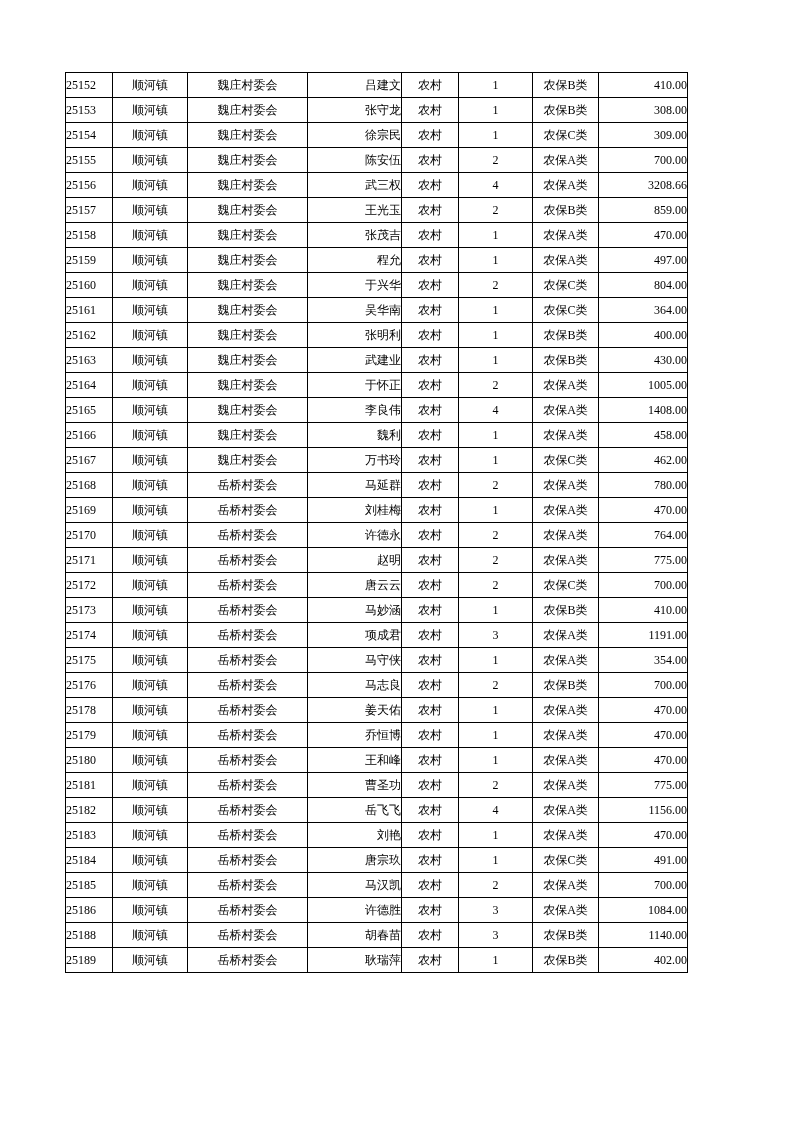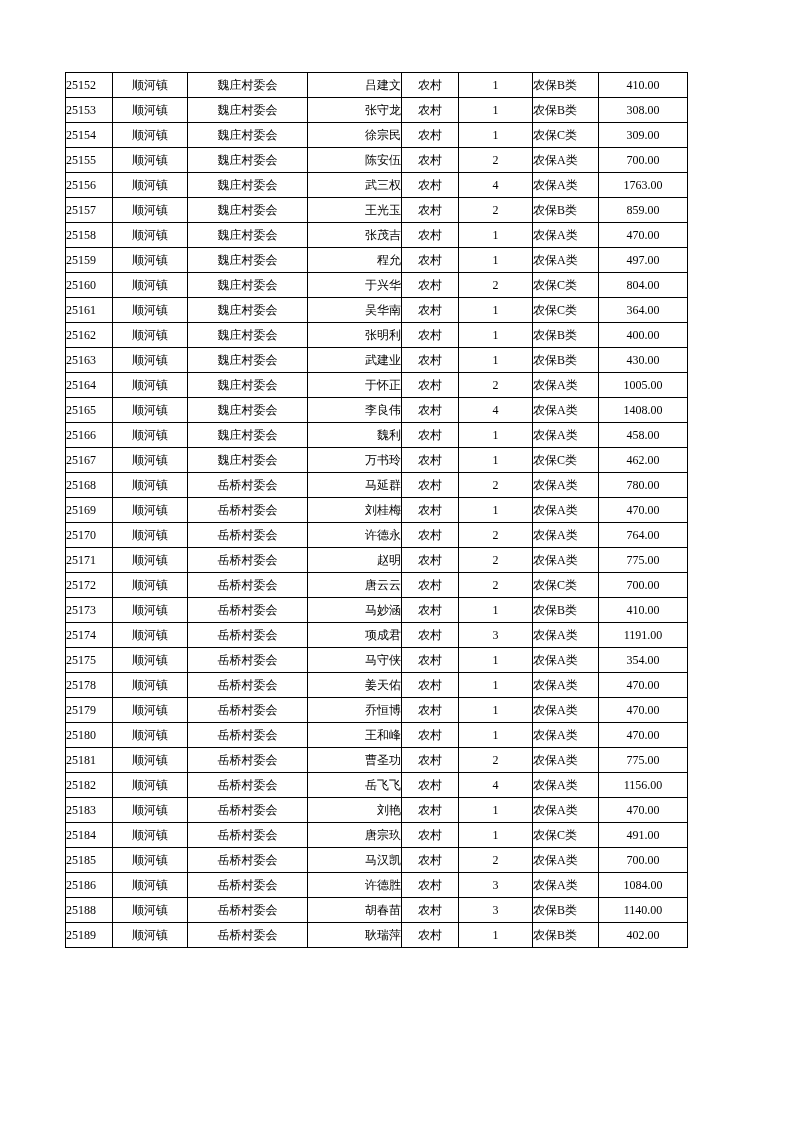--- a/index.html
+++ b/index.html
@@ -31,22 +31,22 @@
     padding: 0;
     white-space: nowrap;
     overflow: hidden;
   }
   td.col-id       { width: 46px;  text-align: left;   padding-left: 5px; }
   td.col-town     { width: 74px;  text-align: center; font-family: Liberation Serif, serif; }
   td.col-village  { width: 119px; text-align: center; }
   td.col-name     { width: 93px;  text-align: right; }
   td.col-type     { width: 56px;  text-align: center; }
   td.col-count    { width: 73px;  text-align: center; }
-  td.col-category { width: 65px;  text-align: left; }
-  td.col-amount   { width: 88px;  text-align: center;  padding-right: 8px; border-radius: 12px; }
+  td.col-category { width: 65px;  text-align: center; }
+  td.col-amount   { width: 88px;  text-align: right;  padding-right: 8px; border-radius: 12px; }
 </style>
 </head>
 <body>
 
 <div class="sheet">
   <table class="data-table">
     <tbody>
         <tr>
           <td class="col-id">25152</td>
           <td class="col-town">顺河镇</td>
@@ -88,21 +88,21 @@
           <td class="col-amount">700.00</td>
         </tr>
         <tr>
           <td class="col-id">25156</td>
           <td class="col-town">顺河镇</td>
           <td class="col-village">魏庄村委会</td>
           <td class="col-name">武三权</td>
           <td class="col-type">农村</td>
           <td class="col-count">4</td>
           <td class="col-category">农保A类</td>
-          <td class="col-amount">1763.00</td>
+          <td class="col-amount">3208.66</td>
         </tr>
         <tr>
           <td class="col-id">25157</td>
           <td class="col-town">顺河镇</td>
           <td class="col-village">魏庄村委会</td>
           <td class="col-name">王光玉</td>
           <td class="col-type">农村</td>
           <td class="col-count">2</td>
           <td class="col-category">农保B类</td>
           <td class="col-amount">859.00</td>
@@ -279,20 +279,30 @@
         </tr>
         <tr>
           <td class="col-id">25175</td>
           <td class="col-town">顺河镇</td>
           <td class="col-village">岳桥村委会</td>
           <td class="col-name">马守侠</td>
           <td class="col-type">农村</td>
           <td class="col-count">1</td>
           <td class="col-category">农保A类</td>
           <td class="col-amount">354.00</td>
+        </tr>
+        <tr>
+          <td class="col-id">25176</td>
+          <td class="col-town">顺河镇</td>
+          <td class="col-village">岳桥村委会</td>
+          <td class="col-name">马志良</td>
+          <td class="col-type">农村</td>
+          <td class="col-count">2</td>
+          <td class="col-category">农保B类</td>
+          <td class="col-amount">700.00</td>
         </tr>
         <tr>
           <td class="col-id">25178</td>
           <td class="col-town">顺河镇</td>
           <td class="col-village">岳桥村委会</td>
           <td class="col-name">姜天佑</td>
           <td class="col-type">农村</td>
           <td class="col-count">1</td>
           <td class="col-category">农保A类</td>
           <td class="col-amount">470.00</td>

